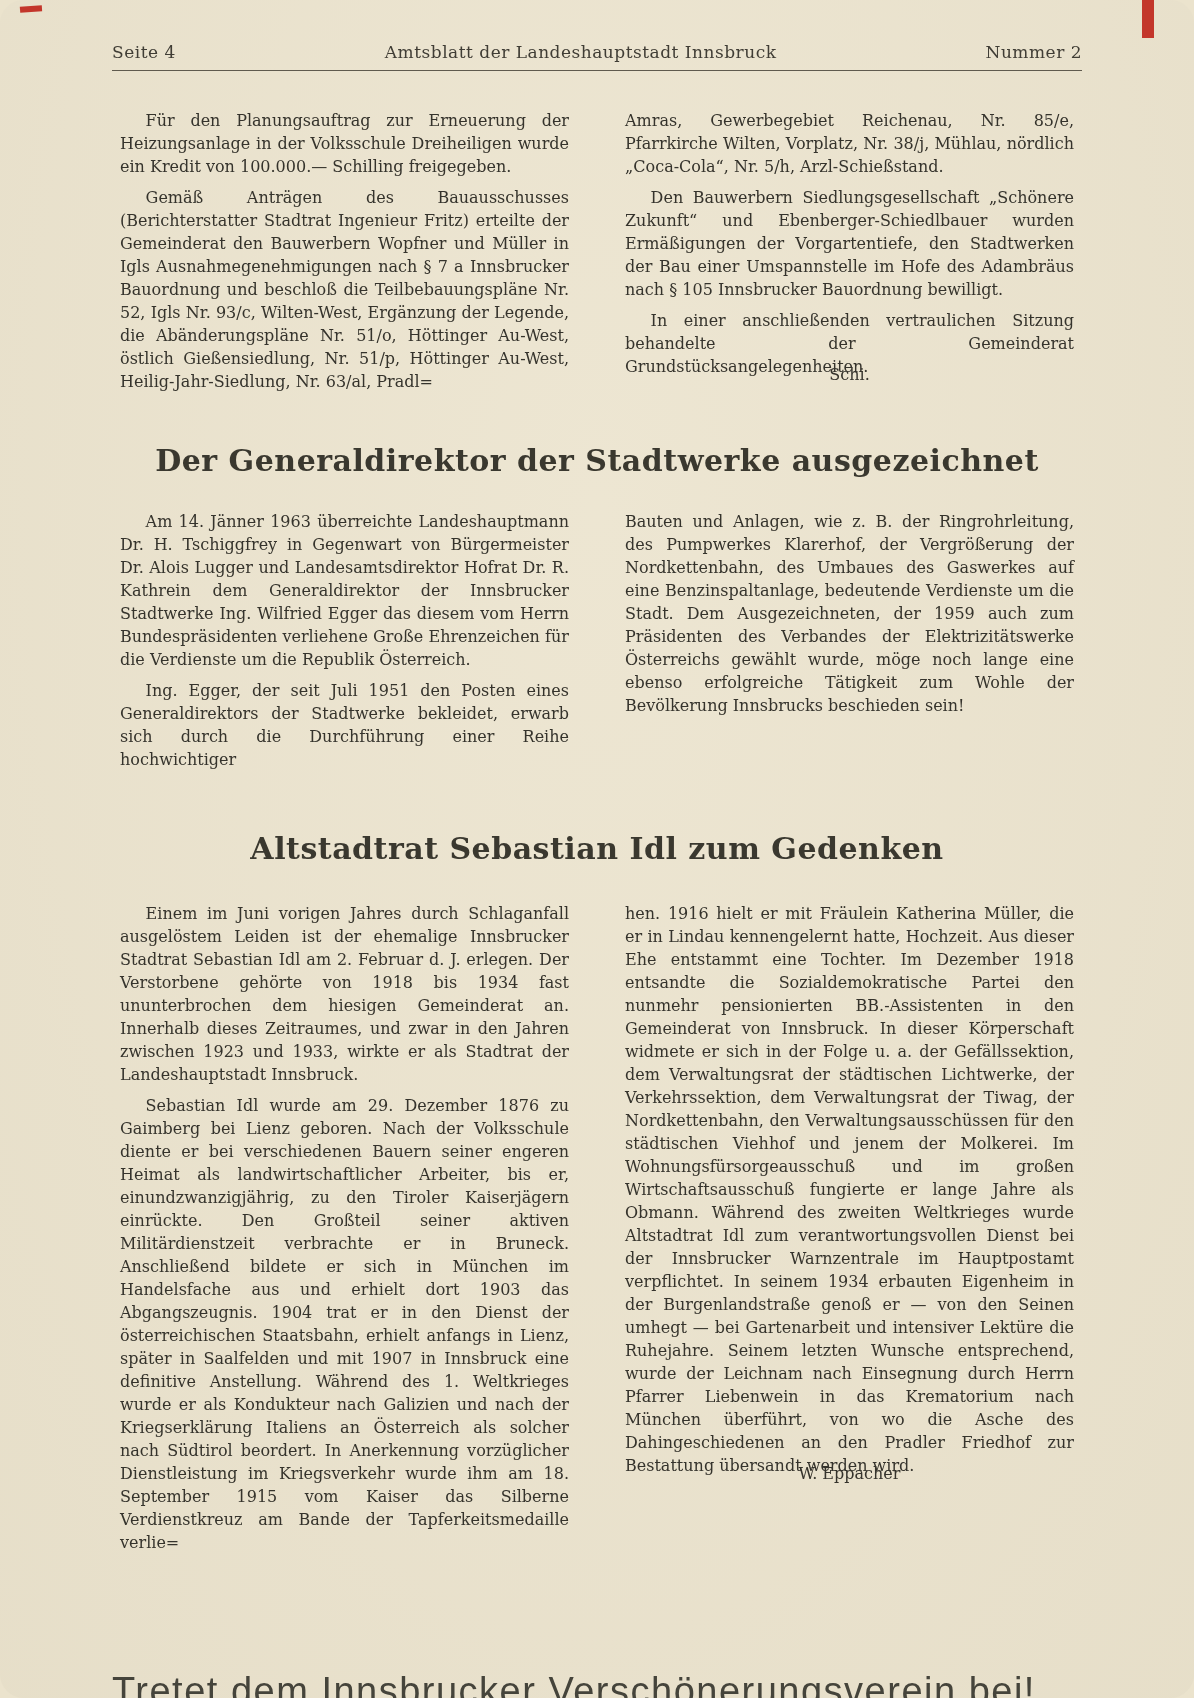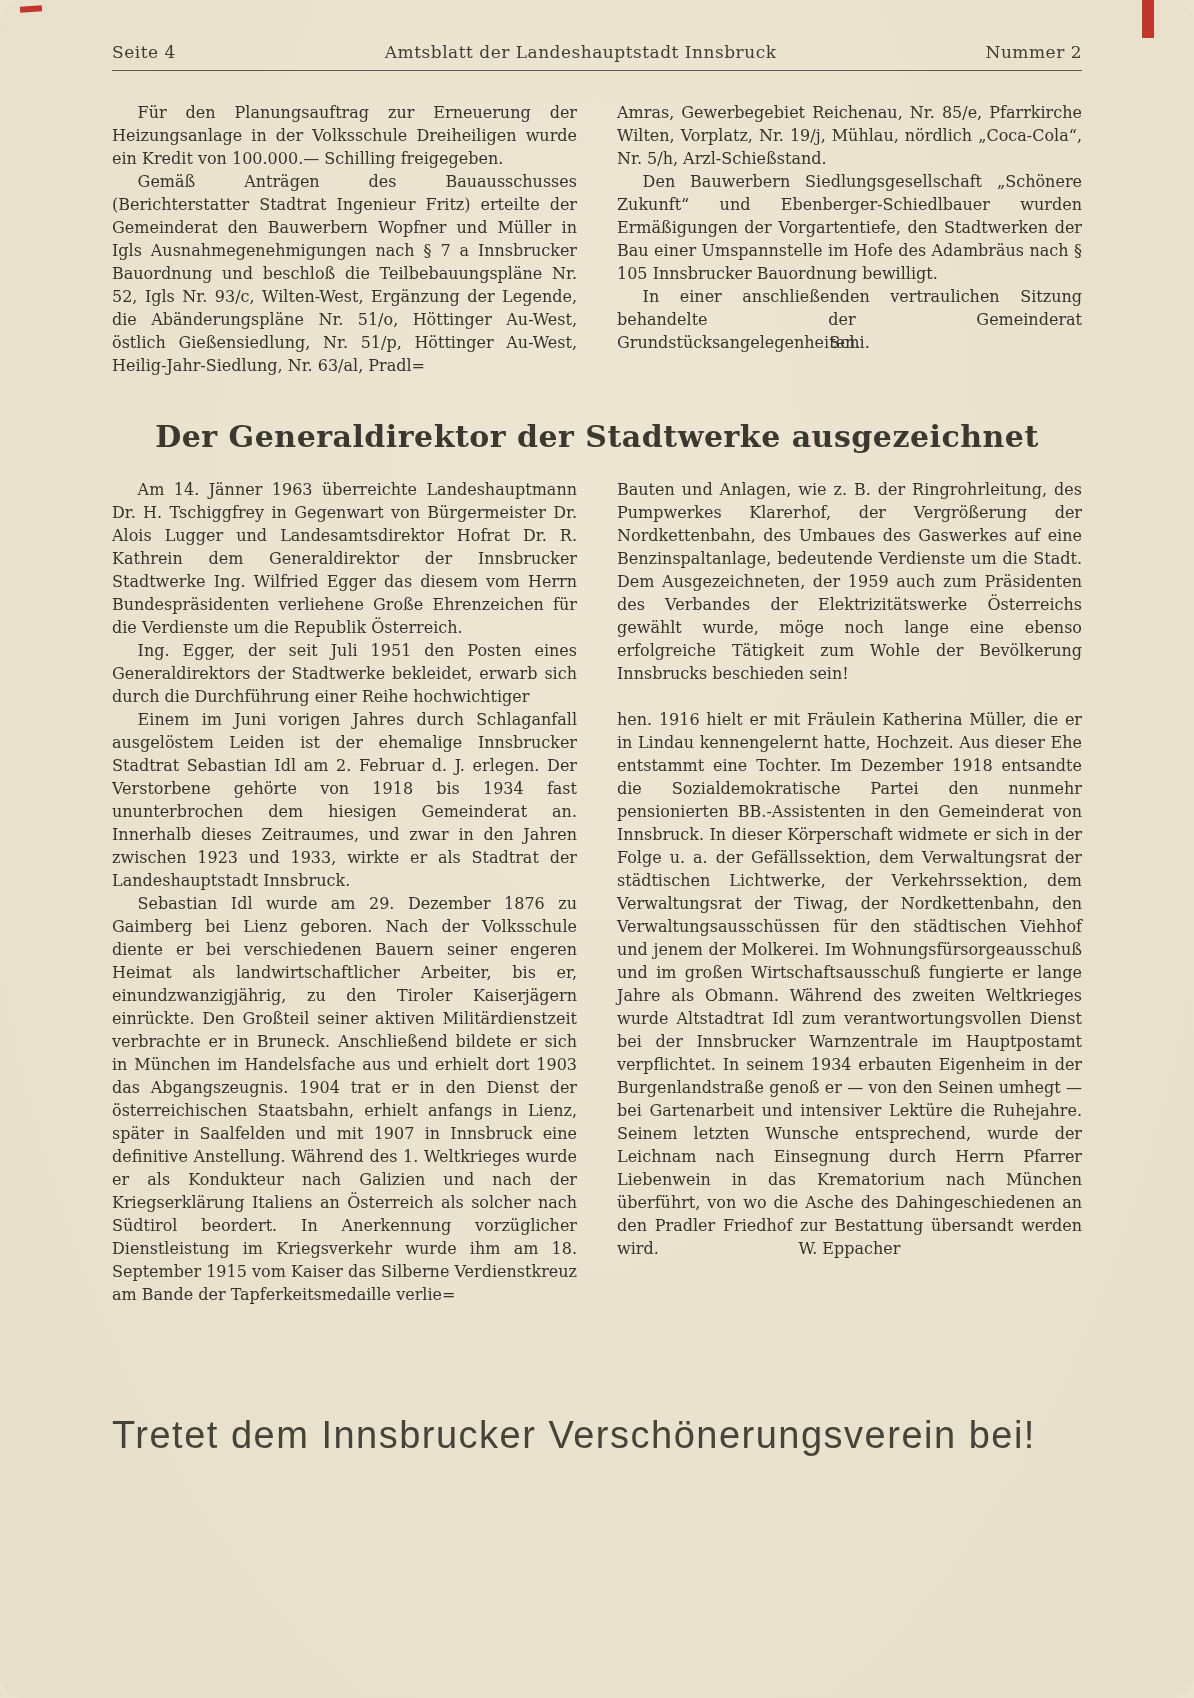--- a/index.html
+++ b/index.html
@@ -38,21 +38,21 @@
   .masthead .center { flex: 1; text-align: center; }
   .masthead-rule {
     border: none;
     border-top: 1.5px solid #5f5a4e;
     margin: 8px 0 0 0;
   }
 
   .body-text { font-size: 16px; line-height: 23px; text-align: justify; }
   .columns { display: flex; gap: 40px; }
   .col { width: 465px; }
-  p { margin: 0; text-indent: 1.6em; }
+  p { margin: 8px; text-indent: 1.6em; }
   p.cont { text-indent: 0; }
   .sig-line {
     text-align: center;
     margin-top: -23px;
     font-size: 16px;
     line-height: 23px;
   }
 
   .council-section { margin-top: 30px; }
 
@@ -94,21 +94,21 @@
     <hr class="masthead-rule">
   </header>
 
   <section class="council-section body-text">
     <div class="columns">
       <div class="col">
         <p>Für den Planungsauftrag zur Erneuerung der Heizungsanlage in der Volksschule Dreiheiligen wurde ein Kredit von 100.000.— Schilling freigegeben.</p>
         <p>Gemäß Anträgen des Bauausschusses (Berichterstatter Stadtrat Ingenieur Fritz) erteilte der Gemeinderat den Bauwerbern Wopfner und Müller in Igls Ausnahmegenehmigungen nach § 7 a Innsbrucker Bauordnung und beschloß die Teilbebauungspläne Nr. 52, Igls Nr. 93/c, Wilten-West, Ergänzung der Legende, die Abänderungspläne Nr. 51/o, Höttinger Au-West, östlich Gießensiedlung, Nr. 51/p, Höttinger Au-West, Heilig-Jahr-Siedlung, Nr. 63/al, Pradl=</p>
       </div>
       <div class="col">
-        <p class="cont">Amras, Gewerbegebiet Reichenau, Nr. 85/e, Pfarrkirche Wilten, Vorplatz, Nr. 19/j, Mühlau, nördlich „Coca-Cola“, Nr. 5/h, Arzl-Schießstand.</p>
+        <p class="cont">Amras, Gewerbegebiet Reichenau, Nr. 85/e, Pfarrkirche Wilten, Vorplatz, Nr. 38/j, Mühlau, nördlich „Coca-Cola“, Nr. 5/h, Arzl-Schießstand.</p>
         <p>Den Bauwerbern Siedlungsgesellschaft „Schönere Zukunft“ und Ebenberger-Schiedlbauer wurden Ermäßigungen der Vorgartentiefe, den Stadtwerken der Bau einer Umspannstelle im Hofe des Adambräus nach § 105 Innsbrucker Bauordnung bewilligt.</p>
         <p>In einer anschließenden vertraulichen Sitzung behandelte der Gemeinderat Grundstücksangelegenheiten.</p>
         <div class="sig-line">Schi.</div>
       </div>
     </div>
   </section>
 
   <article class="article-egger">
     <h1 class="article-title">Der Generaldirektor der Stadtwerke ausgezeichnet</h1>
     <div class="columns body-text">
@@ -116,20 +116,21 @@
         <p>Am 14. Jänner 1963 überreichte Landeshauptmann Dr. H. Tschiggfrey in Gegenwart von Bürgermeister Dr. Alois Lugger und Landesamtsdirektor Hofrat Dr. R. Kathrein dem Generaldirektor der Innsbrucker Stadtwerke Ing. Wilfried Egger das diesem vom Herrn Bundespräsidenten verliehene Große Ehrenzeichen für die Verdienste um die Republik Österreich.</p>
         <p>Ing. Egger, der seit Juli 1951 den Posten eines Generaldirektors der Stadtwerke bekleidet, erwarb sich durch die Durchführung einer Reihe hochwichtiger</p>
       </div>
       <div class="col">
         <p class="cont">Bauten und Anlagen, wie z. B. der Ringrohrleitung, des Pumpwerkes Klarerhof, der Vergrößerung der Nordkettenbahn, des Umbaues des Gaswerkes auf eine Benzinspaltanlage, bedeutende Verdienste um die Stadt. Dem Ausgezeichneten, der 1959 auch zum Präsidenten des Verbandes der Elektrizitätswerke Österreichs gewählt wurde, möge noch lange eine ebenso erfolgreiche Tätigkeit zum Wohle der Bevölkerung Innsbrucks beschieden sein!</p>
       </div>
     </div>
   </article>
 
   <article class="article-idl">
+    <h1 class="article-title">Altstadtrat Sebastian Idl zum Gedenken</h1>
     <div class="columns body-text">
       <div class="col">
         <p>Einem im Juni vorigen Jahres durch Schlaganfall ausgelöstem Leiden ist der ehemalige Innsbrucker Stadtrat Sebastian Idl am 2. Februar d. J. erlegen. Der Verstorbene gehörte von 1918 bis 1934 fast ununterbrochen dem hiesigen Gemeinderat an. Innerhalb dieses Zeitraumes, und zwar in den Jahren zwischen 1923 und 1933, wirkte er als Stadtrat der Landeshauptstadt Innsbruck.</p>
         <p>Sebastian Idl wurde am 29. Dezember 1876 zu Gaimberg bei Lienz geboren. Nach der Volksschule diente er bei verschiedenen Bauern seiner engeren Heimat als landwirtschaftlicher Arbeiter, bis er, einundzwanzigjährig, zu den Tiroler Kaiserjägern einrückte. Den Großteil seiner aktiven Militärdienstzeit verbrachte er in Bruneck. Anschließend bildete er sich in München im Handelsfache aus und erhielt dort 1903 das Abgangszeugnis. 1904 trat er in den Dienst der österreichischen Staatsbahn, erhielt anfangs in Lienz, später in Saalfelden und mit 1907 in Innsbruck eine definitive Anstellung. Während des 1. Weltkrieges wurde er als Kondukteur nach Galizien und nach der Kriegserklärung Italiens an Österreich als solcher nach Südtirol beordert. In Anerkennung vorzüglicher Dienstleistung im Kriegsverkehr wurde ihm am 18. September 1915 vom Kaiser das Silberne Verdienstkreuz am Bande der Tapferkeitsmedaille verlie=</p>
       </div>
       <div class="col">
         <p class="cont">hen. 1916 hielt er mit Fräulein Katherina Müller, die er in Lindau kennengelernt hatte, Hochzeit. Aus dieser Ehe entstammt eine Tochter. Im Dezember 1918 entsandte die Sozialdemokratische Partei den nunmehr pensionierten BB.-Assistenten in den Gemeinderat von Innsbruck. In dieser Körperschaft widmete er sich in der Folge u. a. der Gefällssektion, dem Verwaltungsrat der städtischen Lichtwerke, der Verkehrssektion, dem Verwaltungsrat der Tiwag, der Nordkettenbahn, den Verwaltungsausschüssen für den städtischen Viehhof und jenem der Molkerei. Im Wohnungsfürsorgeausschuß und im großen Wirtschaftsausschuß fungierte er lange Jahre als Obmann. Während des zweiten Weltkrieges wurde Altstadtrat Idl zum verantwortungsvollen Dienst bei der Innsbrucker Warnzentrale im Hauptpostamt verpflichtet. In seinem 1934 erbauten Eigenheim in der Burgenlandstraße genoß er — von den Seinen umhegt — bei Gartenarbeit und intensiver Lektüre die Ruhejahre. Seinem letzten Wunsche entsprechend, wurde der Leichnam nach Einsegnung durch Herrn Pfarrer Liebenwein in das Krematorium nach München überführt, von wo die Asche des Dahingeschiedenen an den Pradler Friedhof zur Bestattung übersandt werden wird.</p>
         <div class="sig-line">W. Eppacher</div>
       </div>
     </div>

